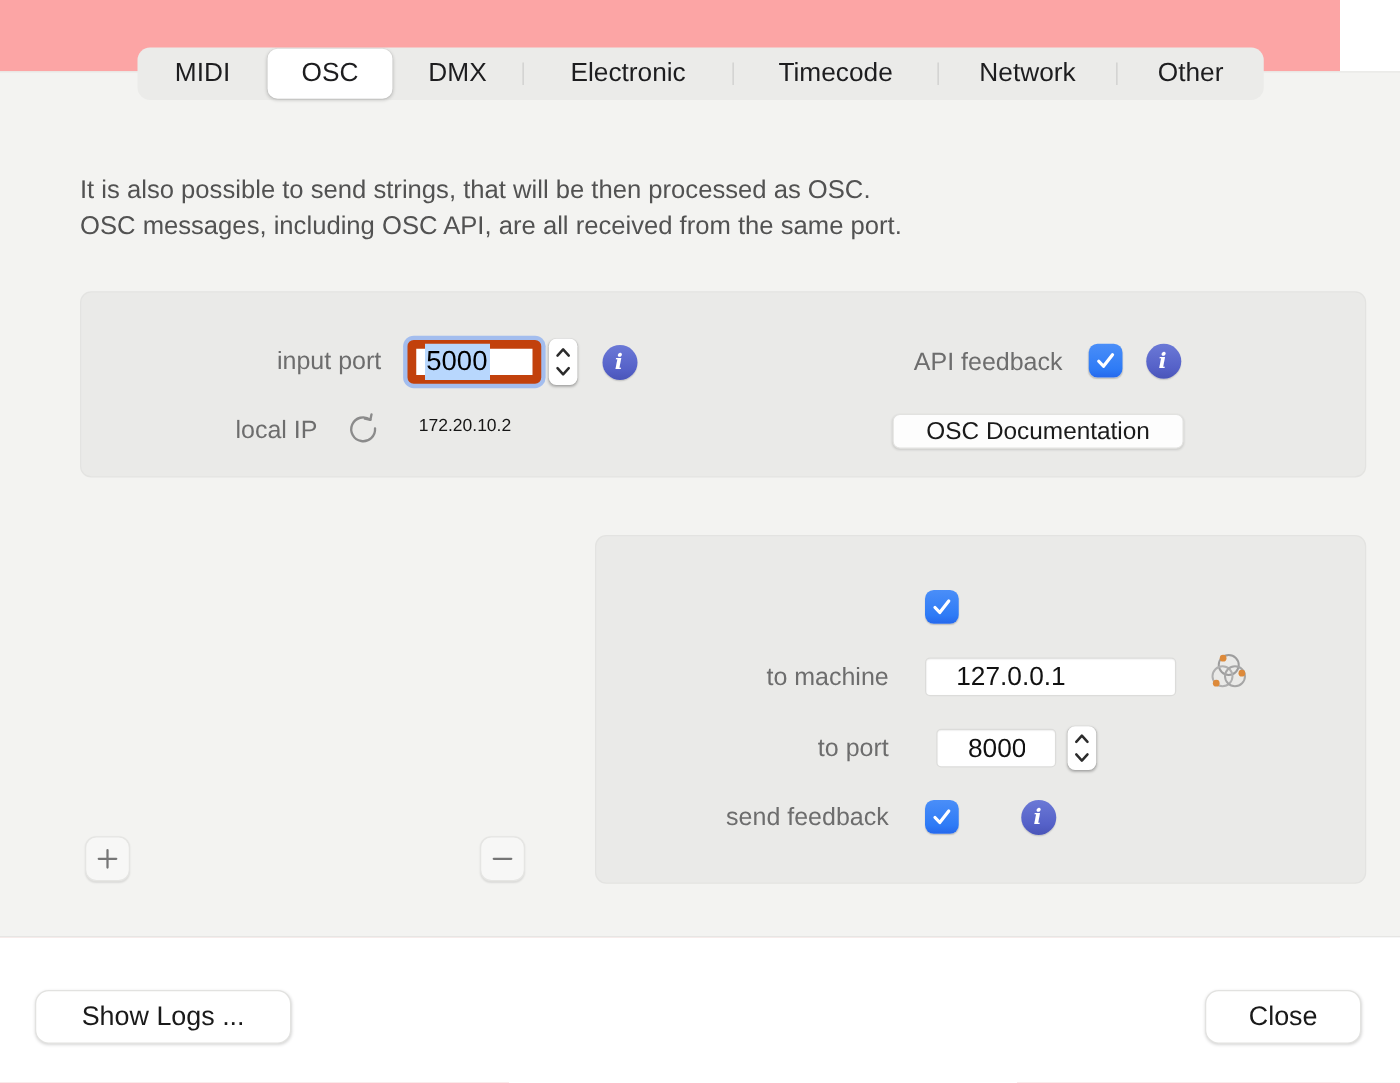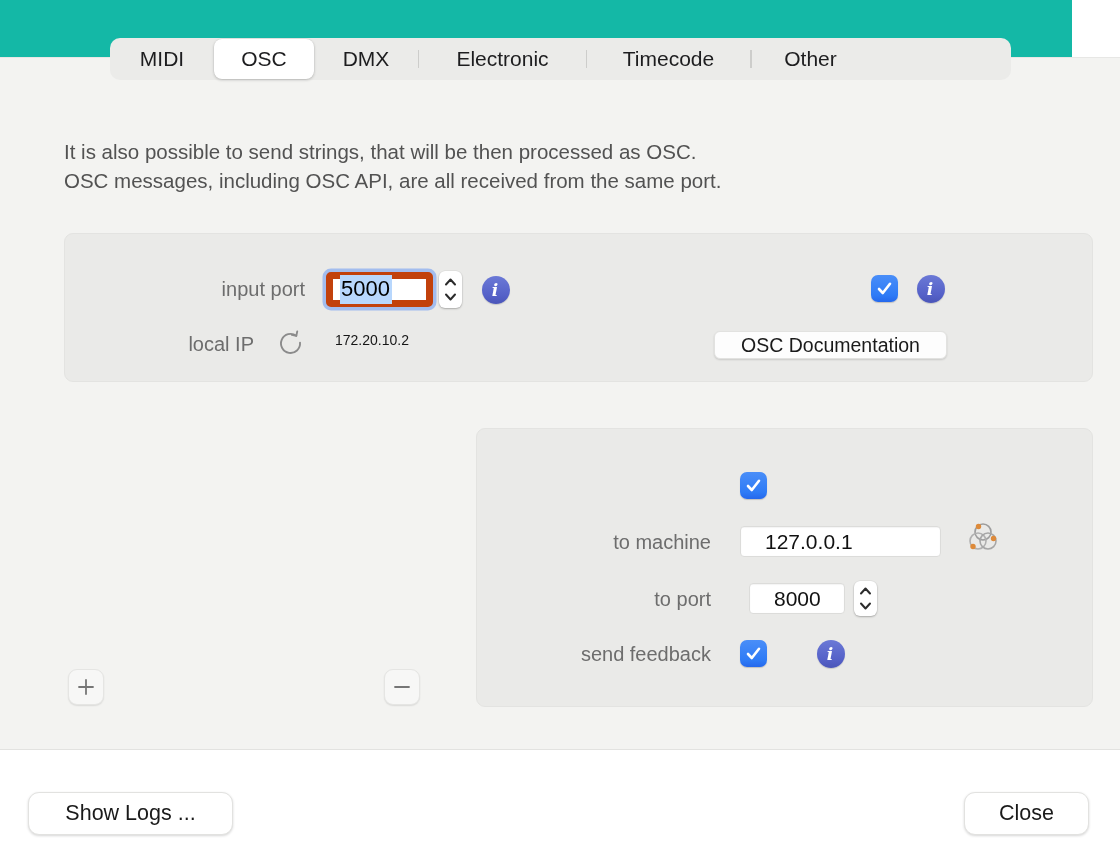--- a/index.html
+++ b/index.html
@@ -5,21 +5,21 @@
   :root{
     --accent-blue:#2e7bf6;
     --info-icon-blue:#5561c8;
     --status-green:#4dc641;
     --selection-blue:#b8d7fd;
   }
   *{box-sizing:border-box;margin:0;padding:0;}
   html,body{width:1120px;height:866px;}
   body{font-family:"Liberation Sans","DejaVu Sans",sans-serif;background:#fff;position:relative;overflow:hidden;}
 
-  .window{position:absolute;inset:0;width:1072px;height:866px;background:#14b8a6;}
+  .window{position:absolute;inset:0;width:1072px;height:866px;background:#fca5a5;}
   .content-bg{position:absolute;left:0;top:57px;width:1120px;height:693px;background:#f3f3f1;border-top:1px solid #e7e7e5;border-bottom:1px solid #e2e2e0;}
 
   
   .tabbar{position:absolute;left:110px;top:38px;width:901px;height:42px;background:#ebebe9;border-radius:10px;display:flex;align-items:stretch;z-index:5;}
   .tab{display:flex;align-items:center;justify-content:center;font-size:21px;color:#1d1d1f;cursor:default;}
   .tab.selected{background:#fff;border-radius:8px;margin:1px 0;box-shadow:0 1px 3px rgba(0,0,0,0.22),0 0 0 0.5px rgba(0,0,0,0.04);}
   .tab-sep{width:1px;height:18px;background:#cdcdcb;align-self:center;}
 
   
   .description{position:absolute;left:64px;top:138px;font-size:20.5px;line-height:28.5px;color:#525252;z-index:2;}
@@ -80,20 +80,21 @@
 
   <div class="tabbar">
     <div class="tab" style="width:104px;">MIDI</div>
     <div class="tab selected" style="width:100px;">OSC</div>
     <div class="tab" style="width:104px;">DMX</div>
     <div class="tab-sep"></div>
     <div class="tab" style="width:167px;">Electronic</div>
     <div class="tab-sep"></div>
     <div class="tab" style="width:163px;">Timecode</div>
     <div class="tab-sep"></div>
+    <div class="tab" style="width:142px;">Network</div>
     <div class="tab-sep"></div>
     <div class="tab" style="width:117px;">Other</div>
   </div>
 
   <div class="description">
     <div>It is also possible to send strings, that will be then processed as OSC.</div>
     <div>OSC messages, including OSC API, are all received from the same port.</div>
   </div>
 
   <div class="panel panel-top">
@@ -118,20 +119,21 @@
 
     <div class="field-label" style="left:0;top:99px;width:189px;">local IP</div>
 
     <svg class="icon-refresh" style="left:211px;top:95px;" width="29" height="29" viewBox="0 0 28 28">
       <path d="M19.6 6.6 A9.2 9.2 0 1 0 23.2 13.2" fill="none" stroke="#8b8b8b" stroke-width="1.8" stroke-linecap="round"></path>
       <path d="M19.6 6.6 l0.9 -4.2 M19.6 6.6 l-4.3 -0.9" fill="none" stroke="#8b8b8b" stroke-width="1.8" stroke-linecap="round"></path>
     </svg>
 
     <div class="value-text" style="left:270px;top:98px;">172.20.10.2</div>
 
+    <div class="field-label" style="left:400px;top:45px;width:385px;">API feedback</div>
 
     <div class="checkbox" style="left:806px;top:41px;">
       <svg width="19" height="19" viewBox="0 0 19 19">
           <path d="M4 10 L7.8 14 L15 4.8" fill="none" stroke="#fff" stroke-width="2.6" stroke-linecap="round" stroke-linejoin="round"></path>
         </svg>
     </div>
 
     <div class="info-btn" style="left:852px;top:41px;">
         <span>i</span>
       </div>

